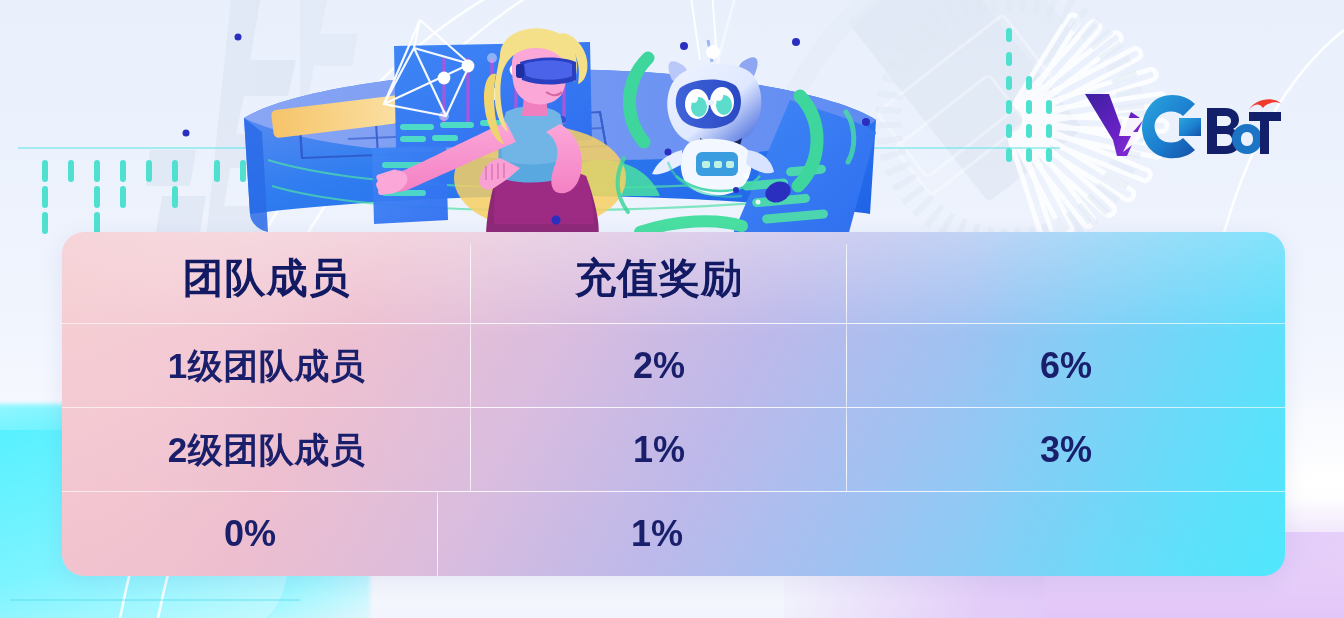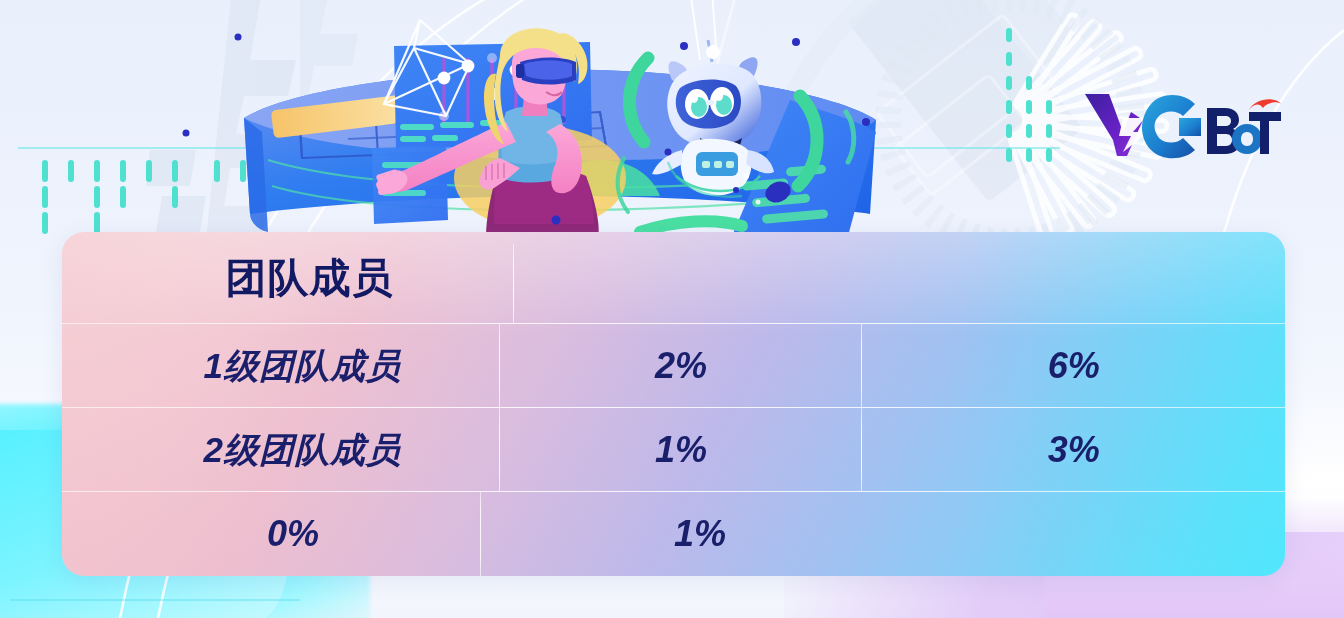--- a/index.html
+++ b/index.html
@@ -73,21 +73,21 @@
     position:absolute; inset:0;
     background:
       linear-gradient(90deg, rgba(236,170,190,.42) 0%, rgba(236,170,190,.18) 14%, rgba(255,255,255,0) 33%),
       linear-gradient(270deg, rgba(70,225,252,.30) 0%, rgba(70,225,252,0) 26%),
       linear-gradient(180deg, rgba(255,255,255,.30) 0%, rgba(255,255,255,0) 30%);
     pointer-events:none;
   }
 
   .tbl { position:relative; width:100%; height:100%; z-index:2; }
 
-  .row { display:flex; width:100%; position:relative;padding-left:43px; }
+  .row { display:flex; width:100%; position:relative; }
   .row.head { height:92px; }
   .row.body { height:84px; }
 
   
   .row.head::after,
   .row.body.r1::after,
   .row.body.r2::after {
     content:"";
     position:absolute; left:0; right:0; bottom:0;
     height:1px;
@@ -118,21 +118,20 @@
     font-size:41px;
     font-weight:bold;
     letter-spacing:1px;
     color:#121a63;
   }
   .body .cell {
     font-size:35px;
     font-weight:bold;
     letter-spacing:.5px;
     color:#1a1f6b;
-    font-style:italic;
   }
   .body .cell.num { font-size:36px; letter-spacing:0; }
 
   
   .logo {
     position:absolute;
     left:1083px; top:88px;
     width:200px; height:72px;
     z-index:6;
   }
@@ -519,20 +518,21 @@
 
       <path d="M166 22 C172 10 192 8 198 16 C194 13 184 14 180 20 C176 14 170 16 166 22 Z" fill="#ef3b2d"></path>
     </svg>
   </div>
 
   <div class="table-card">
     <div class="tbl">
 
       <div class="row head">
         <div class="cell c1">团队成员</div>
+        <div class="cell c2">充值奖励</div>
       </div>
 
       <div class="row body r1">
         <div class="cell c1">1级团队成员</div>
         <div class="cell c2 num">2%</div>
         <div class="cell c3 num">6%</div>
       </div>
 
       <div class="row body r2">
         <div class="cell c1">2级团队成员</div>

